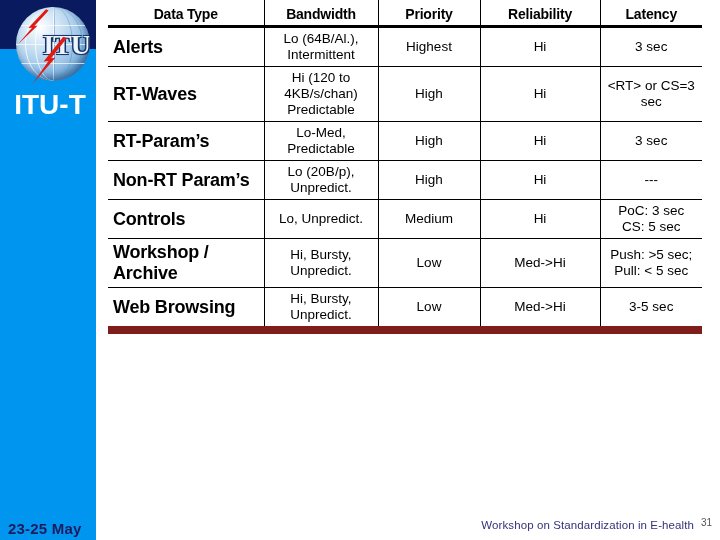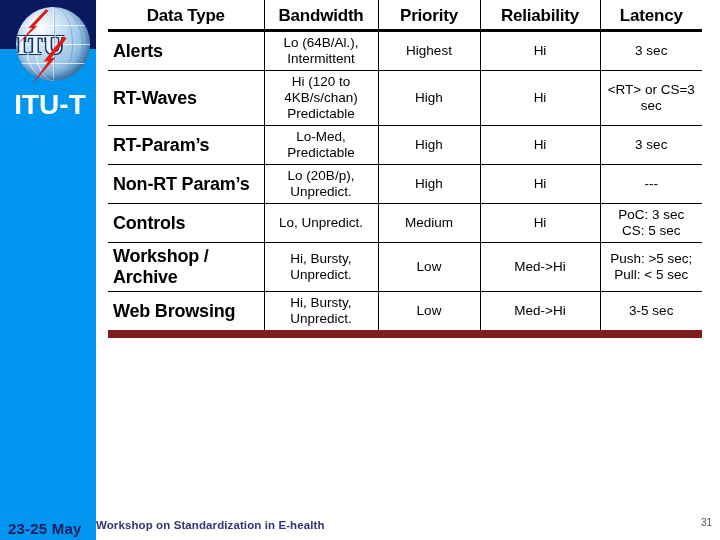--- a/index.html
+++ b/index.html
@@ -59,21 +59,21 @@
   .par {
     position: absolute;
     left: 0; right: 0;
     height: 0;
     border-top: 1px solid rgba(255,255,255,.7);
   }
   #itu-letters {
     position: absolute;
     left: 0; right: 0;
     top: 24px;
-    text-align: left;
+    text-align: right;
     font-family: "Liberation Serif", serif;
     font-weight: bold;
     font-size: 28px;
     line-height: 28px;
     letter-spacing: -1px;
     color: #eef4fb;
     text-shadow:
       -1.4px -1.4px 0 #16356b,
        1.4px -1.4px 0 #16356b,
       -1.4px  1.4px 0 #16356b,
@@ -138,21 +138,21 @@
     border-bottom: 1.5px solid #000;
     padding: 3px 5px;
     vertical-align: middle;
     color: #000;
   }
   #dataTable th:first-child, #dataTable td:first-child {
     border-left: none;
   }
   #dataTable th {
     border-bottom: 3px solid #000;
-    font-size: 17px;
+    font-size: 14px;
     font-weight: bold;
     text-align: center;
     padding-top: 6px;
     letter-spacing: -0.2px;
     margin-top: 48px;
   }
   #dataTable tr:last-child td { border-bottom: 8px solid #7f1d1d; }
 
   td.label {
     font-size: 18px;
@@ -168,23 +168,23 @@
     line-height: 16px;
     font-weight: normal;
   }
 
   
   #footer-title {
     position: absolute;
     left: 96px;
     right: 26px;
     top: 519px;
-    text-align: left;
+    text-align: right;
     font-size: 11.5px;
-    font-weight: bold;
+    font-weight: normal;
     color: #33337a;
     letter-spacing: .1px;
   }
   #page-num {
     position: absolute;
     right: 8px;
     top: 517px;
     font-size: 10px;
     color: #555;
     margin-left: 24px;

